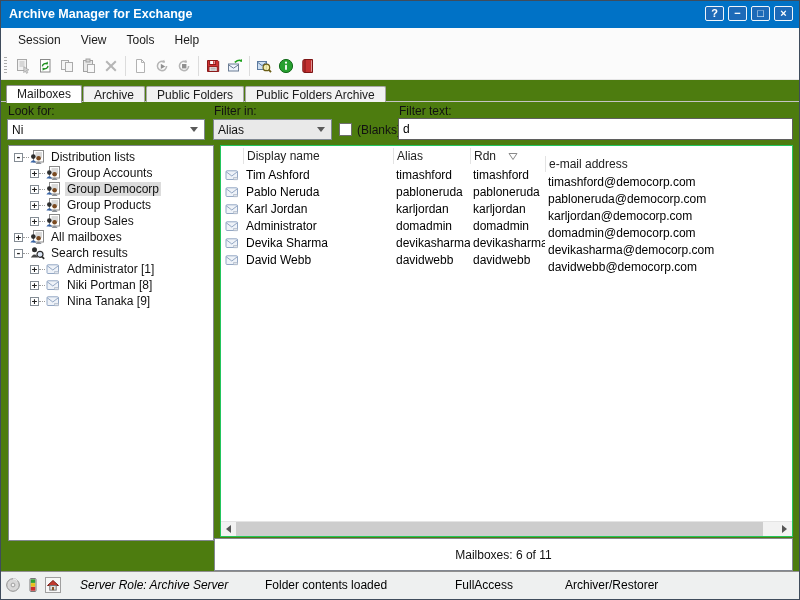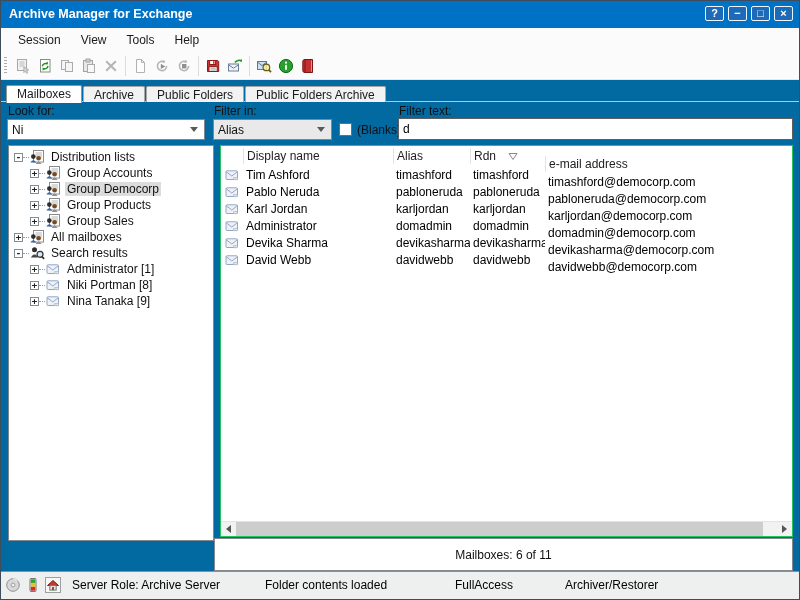--- a/index.html
+++ b/index.html
@@ -1,18 +1,18 @@
 <!DOCTYPE html>
 <html><head>
 <meta charset="utf-8">
 <style>
   * { margin:0; padding:0; box-sizing:border-box; }
   html,body { background:#c8c8c8; }
   .window {
-    position:relative; width:800px; height:600px; background:#0369a1;
+    position:relative; width:800px; height:600px; background:#4d7c0f;
     font-family:"Liberation Sans", sans-serif; font-size:12px; color:#111;
     overflow:hidden;
   }
   .win-border { position:absolute; inset:0; border:1px solid #3f4c5c; pointer-events:none; z-index:50; }
 
   
   .titlebar { position:absolute; left:0; top:0; width:800px; height:28px; background:#0072c6; display:flex; align-items:center; }
   .title { color:#fff; font-weight:bold; font-size:12.5px; padding-left:9px; }
   .controls { position:absolute; right:7px; top:6px; display:flex; gap:4px; }
   .ctl { width:19px; height:15px; background:#1d6ab8; border:1px solid #eef4fa; border-radius:2px;
@@ -545,18 +545,18 @@
             <rect x="5.8" y="6.1" width="4.4" height="3.6" fill="#e8c21a"></rect>
             <rect x="5.8" y="9.9" width="4.4" height="3.8" fill="#cc2d2d"></rect>
           </svg></span>
         <span><svg viewBox="0 0 16 16" width="16" height="16">
             <rect x=".5" y=".5" width="15" height="15" fill="#f7f7f7" stroke="#9f9f9f"></rect>
             <path d="M2.5 8.5 L8 3.5 L13.5 8.5 z" fill="#c23a2e" stroke="#7c2018"></path>
             <rect x="4.8" y="8.5" width="6.4" height="4.6" fill="#e2e2e2" stroke="#777"></rect>
             <rect x="7" y="10" width="2" height="3.1" fill="#8a5a2a"></rect>
           </svg></span>
       </div>
-    <span class="sb-text" style="left:72px;">Server Role: Archive Server</span>
+    <span class="sb-text" style="left:80px;font-style:italic;">Server Role: Archive Server</span>
     <span class="sb-text" style="left:265px;text-align:right;">Folder contents loaded</span>
     <span class="sb-text" style="left:455px;">FullAccess</span>
     <span class="sb-text" style="left:565px;">Archiver/Restorer</span>
   </div>
 </div>
 
 </body></html>

